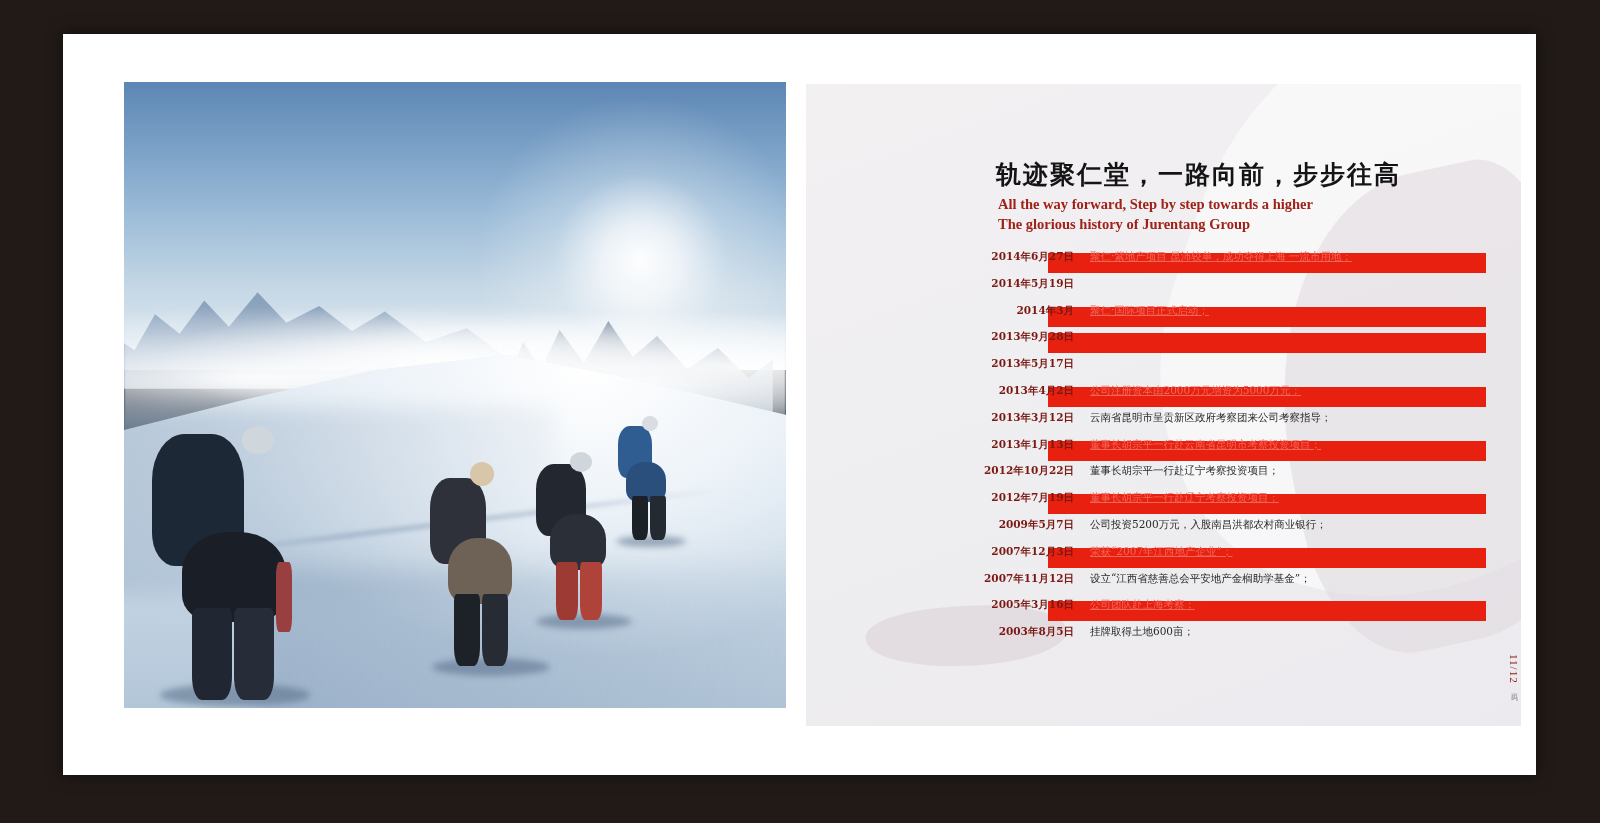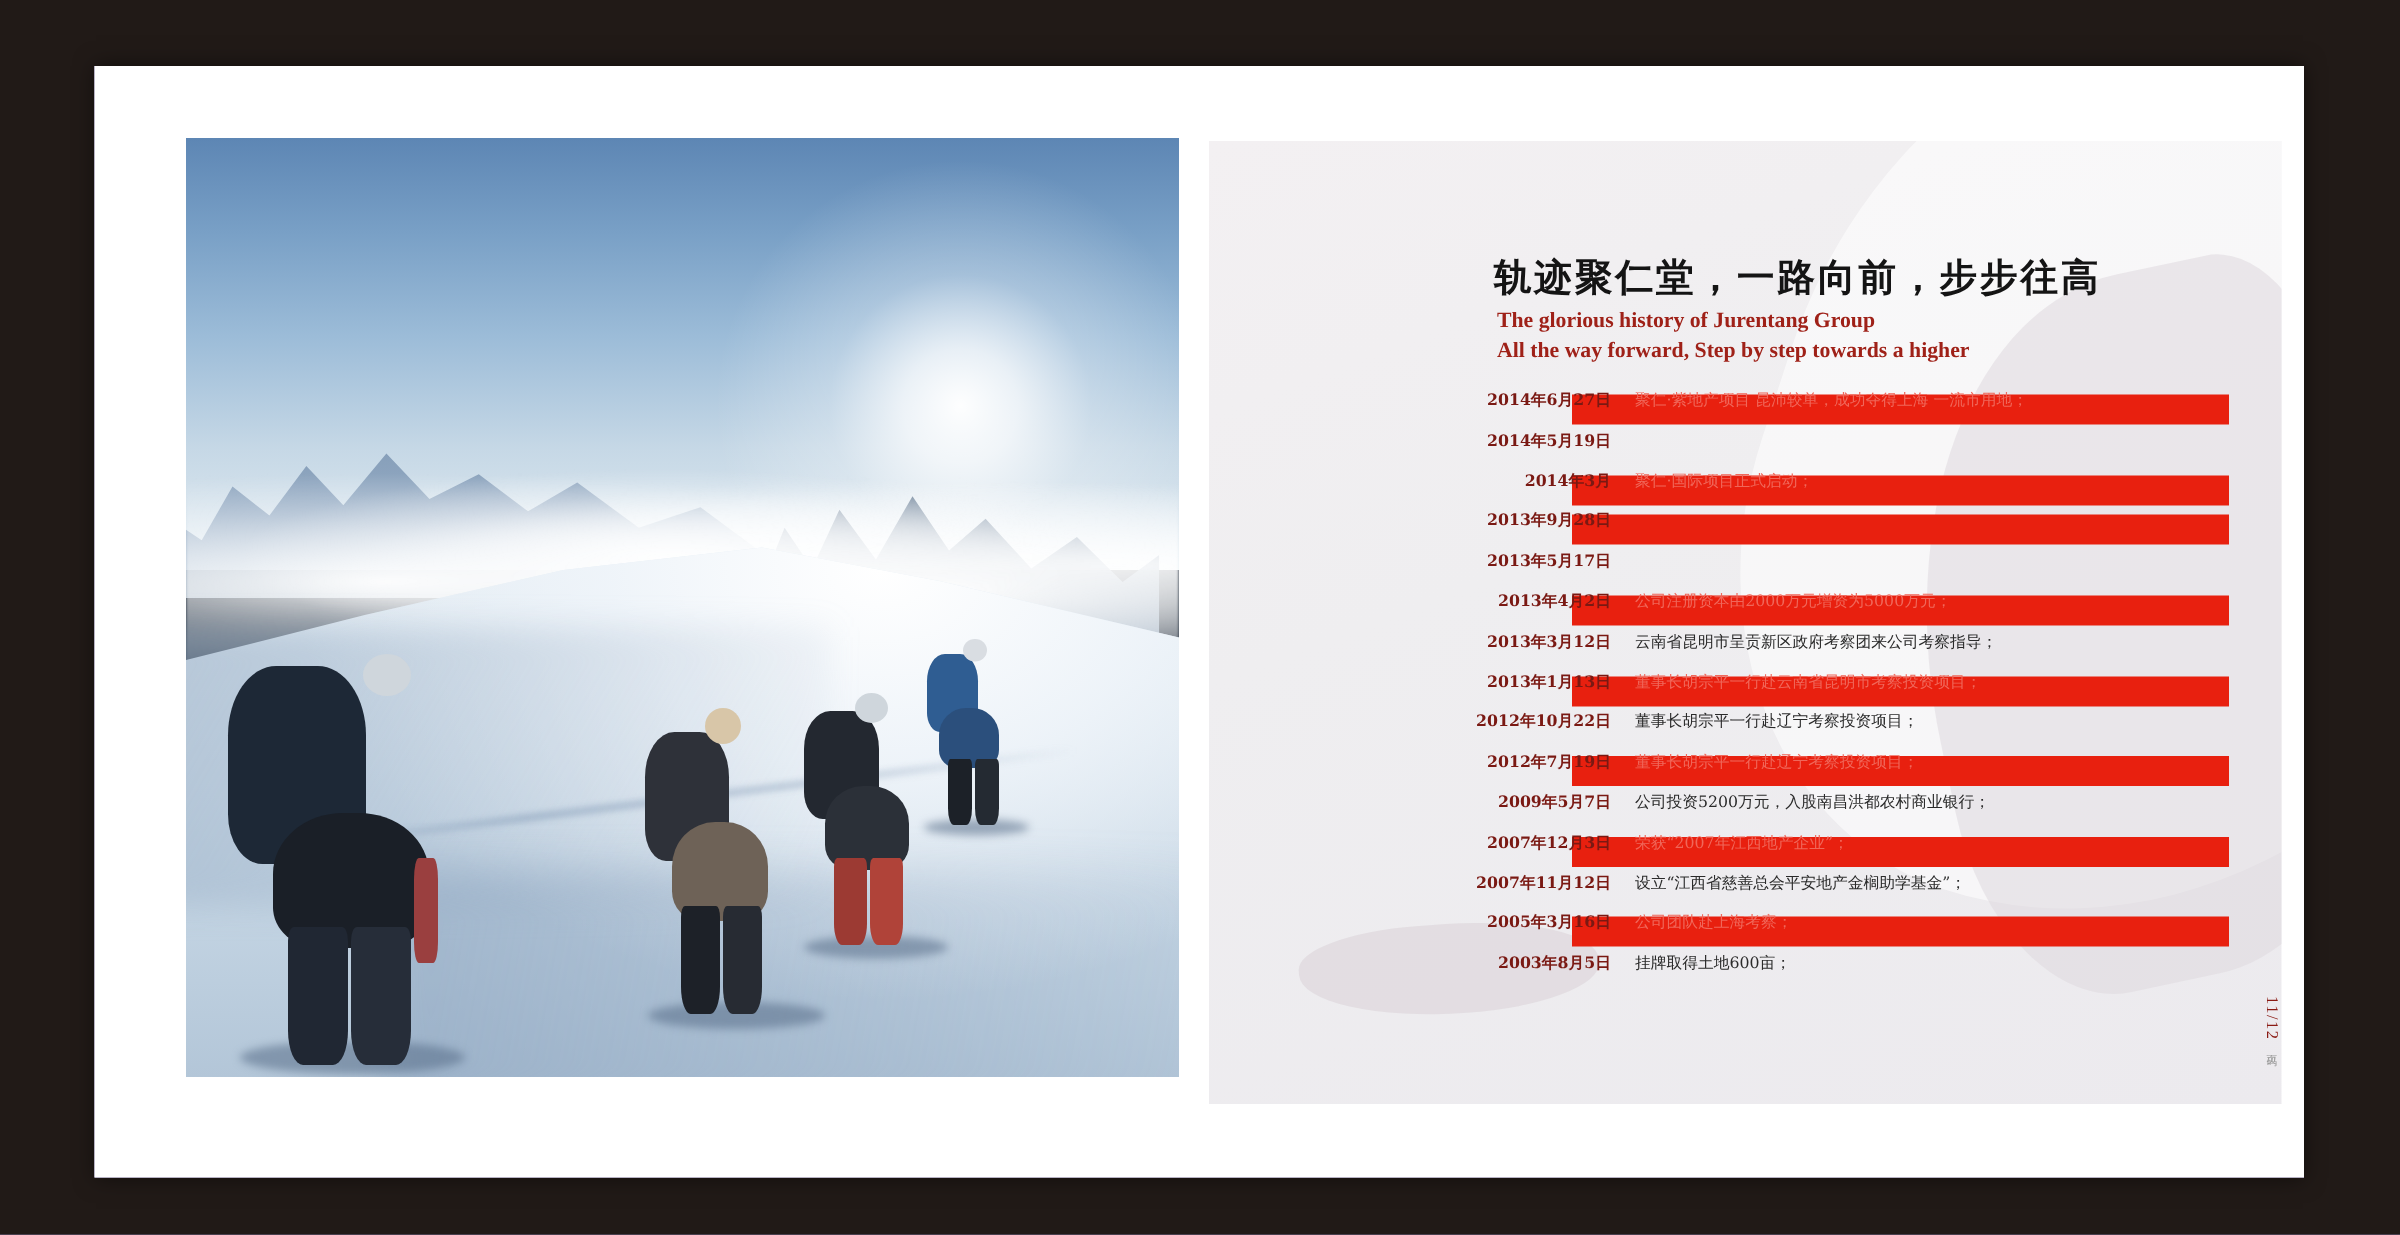--- a/index.html
+++ b/index.html
@@ -10,24 +10,24 @@
   body {
     width: 1600px;
     height: 823px;
     overflow: hidden;
     font-family: "Liberation Serif", serif;
   }
 
   .spread {
     position: absolute;
     left: 63px;
-    top: 44px;
+    top: 34px;
     width: 1473px;
     height: 741px;
-    background: #c4b5fd;
+    background: #a3a3a3;
     box-shadow: 0 0 14px rgba(0,0,0,0.5);
   }
 
   
   .left-page {
     position: absolute;
     left: 0; top: 0;
     width: 723px;
     height: 741px;
     background: #ffffff;
@@ -240,20 +240,21 @@
     width: 438px;
     height: 20px;
     background: #e8200f;
     z-index: 1;
   }
   .tl-row.hl .tl-date {
     color: #7a1913;
   }
   .tl-row.hl .tl-text {
     color: #f0675a;
+    text-decoration: underline;
   }
 
   .page-num {
     position: absolute;
     right: 16px;
     bottom: 86px;
     width: 18px;
     font-family: "Liberation Serif", serif;
     font-size: 11px;
     color: #8a1b14;
@@ -332,22 +333,22 @@
 
   <div class="right-page">
     <div class="panel">
       <div class="swoosh1"></div>
       <div class="swoosh2"></div>
       <div class="swoosh3"></div>
     </div>
 
     <div class="heading-cn">轨迹聚仁堂，一路向前，步步往高</div>
     <div class="heading-en">
+      <div>All the way forward, Step by step towards a higher</div>
       <div>The glorious history of Jurentang Group</div>
-      <div>All the way forward, Step by step towards a higher</div>
     </div>
 
     <div class="timeline">
       <div class="tl-row hl">
         <div class="tl-bar"></div>
         <div class="tl-date">2014年6月27日</div>
         <div class="tl-text">聚仁·紫地产项目 昆沛较单，成功夺得上海 一流市用地；</div>
       </div>
       <div class="tl-row">
         <div class="tl-date">2014年5月19日</div>

